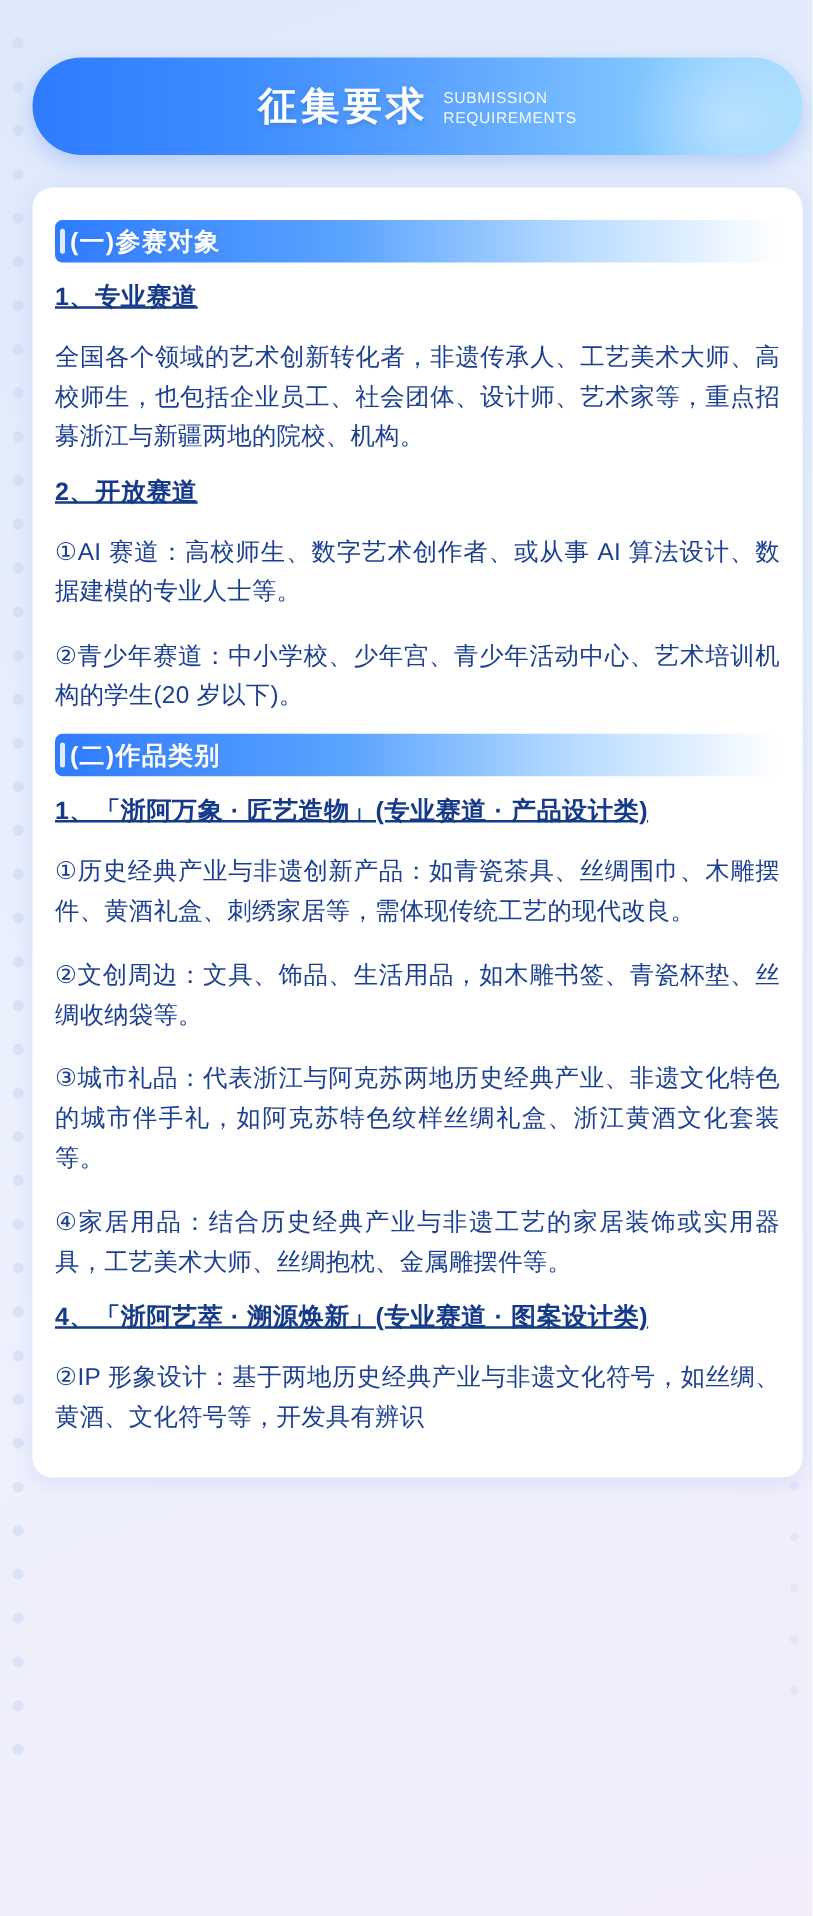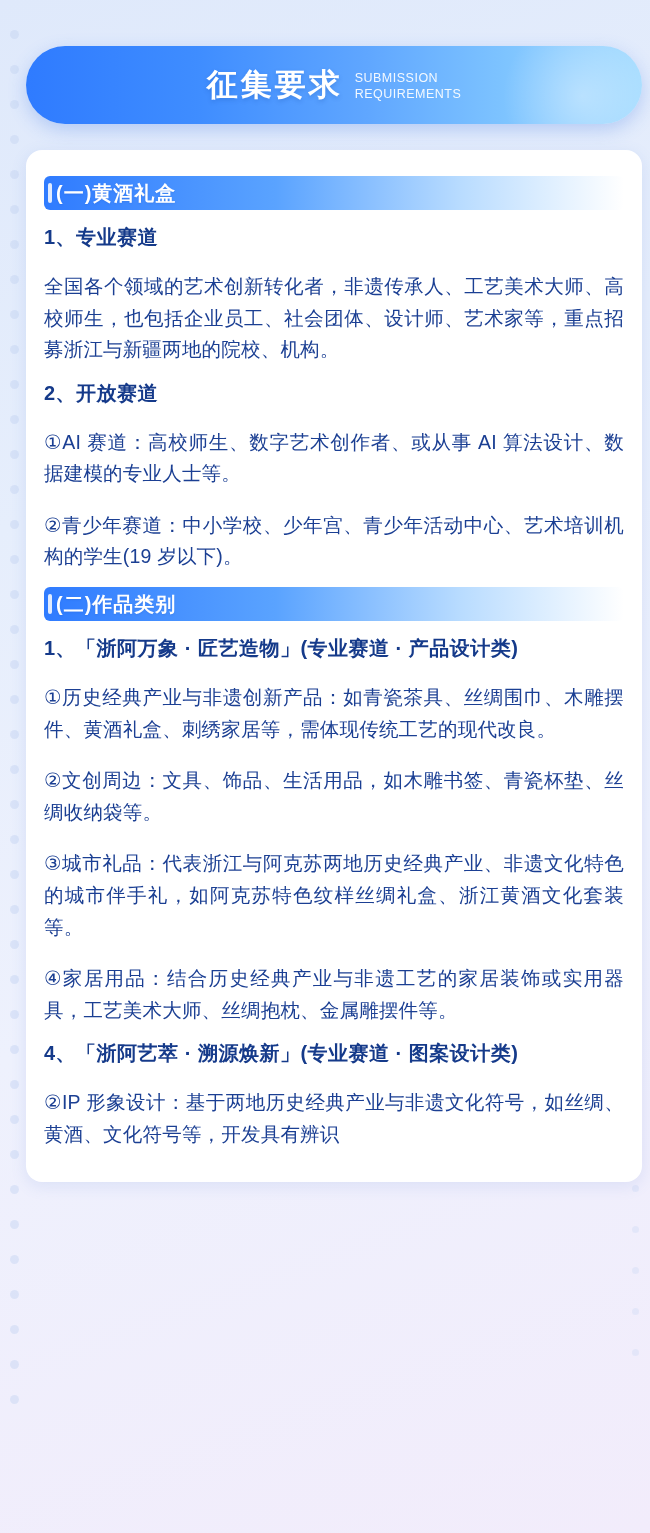--- a/index.html
+++ b/index.html
@@ -140,20 +140,21 @@
     letter-spacing: 1px;
     text-shadow: 0 1px 2px rgba(30,80,180,0.2);
   }
 
   h3.sub {
     font-size: 20px;
     font-weight: bold;
     color: #153a8a;
     margin: 14px 0 6px 0;
     letter-spacing: 0.5px;
+    text-decoration: underline;
   }
   p.para {
     font-size: 19.5px;
     line-height: 1.62;
     color: #1b3f93;
     margin: 20px 0 6px 0;
     letter-spacing: 0.2px;
     text-align: justify;
   }
   .spacer-top { margin-top: 14px; }
@@ -242,27 +243,27 @@
     <div class="banner-title">征集要求</div>
     <div class="banner-sub">
       <div>SUBMISSION</div>
       <div>REQUIREMENTS</div>
     </div>
   </div>
 
   <div class="card">
 
     <div class="section-head">
-      <span>(一)黄酒礼盒</span>
+      <span>(一)参赛对象</span>
     </div>
     <h3 class="sub">1、专业赛道</h3>
     <p class="para">全国各个领域的艺术创新转化者，非遗传承人、工艺美术大师、高校师生，也包括企业员工、社会团体、设计师、艺术家等，重点招募浙江与新疆两地的院校、机构。</p>
     <h3 class="sub">2、开放赛道</h3>
     <p class="para">①AI 赛道：高校师生、数字艺术创作者、或从事 AI 算法设计、数据建模的专业人士等。</p>
-    <p class="para">②青少年赛道：中小学校、少年宫、青少年活动中心、艺术培训机构的学生(19 岁以下)。</p>
+    <p class="para">②青少年赛道：中小学校、少年宫、青少年活动中心、艺术培训机构的学生(20 岁以下)。</p>
 
     <div class="section-head spacer-top">
       <span>(二)作品类别</span>
     </div>
     <h3 class="sub">1、「浙阿万象 · 匠艺造物」(专业赛道 · 产品设计类)</h3>
     <p class="para">①历史经典产业与非遗创新产品：如青瓷茶具、丝绸围巾、木雕摆件、黄酒礼盒、刺绣家居等，需体现传统工艺的现代改良。</p>
     <p class="para">②文创周边：文具、饰品、生活用品，如木雕书签、青瓷杯垫、丝绸收纳袋等。</p>
     <p class="para">③城市礼品：代表浙江与阿克苏两地历史经典产业、非遗文化特色的城市伴手礼，如阿克苏特色纹样丝绸礼盒、浙江黄酒文化套装等。</p>
     <p class="para">④家居用品：结合历史经典产业与非遗工艺的家居装饰或实用器具，工艺美术大师、丝绸抱枕、金属雕摆件等。</p>
     <h3 class="sub">4、「浙阿艺萃 · 溯源焕新」(专业赛道 · 图案设计类)</h3>

